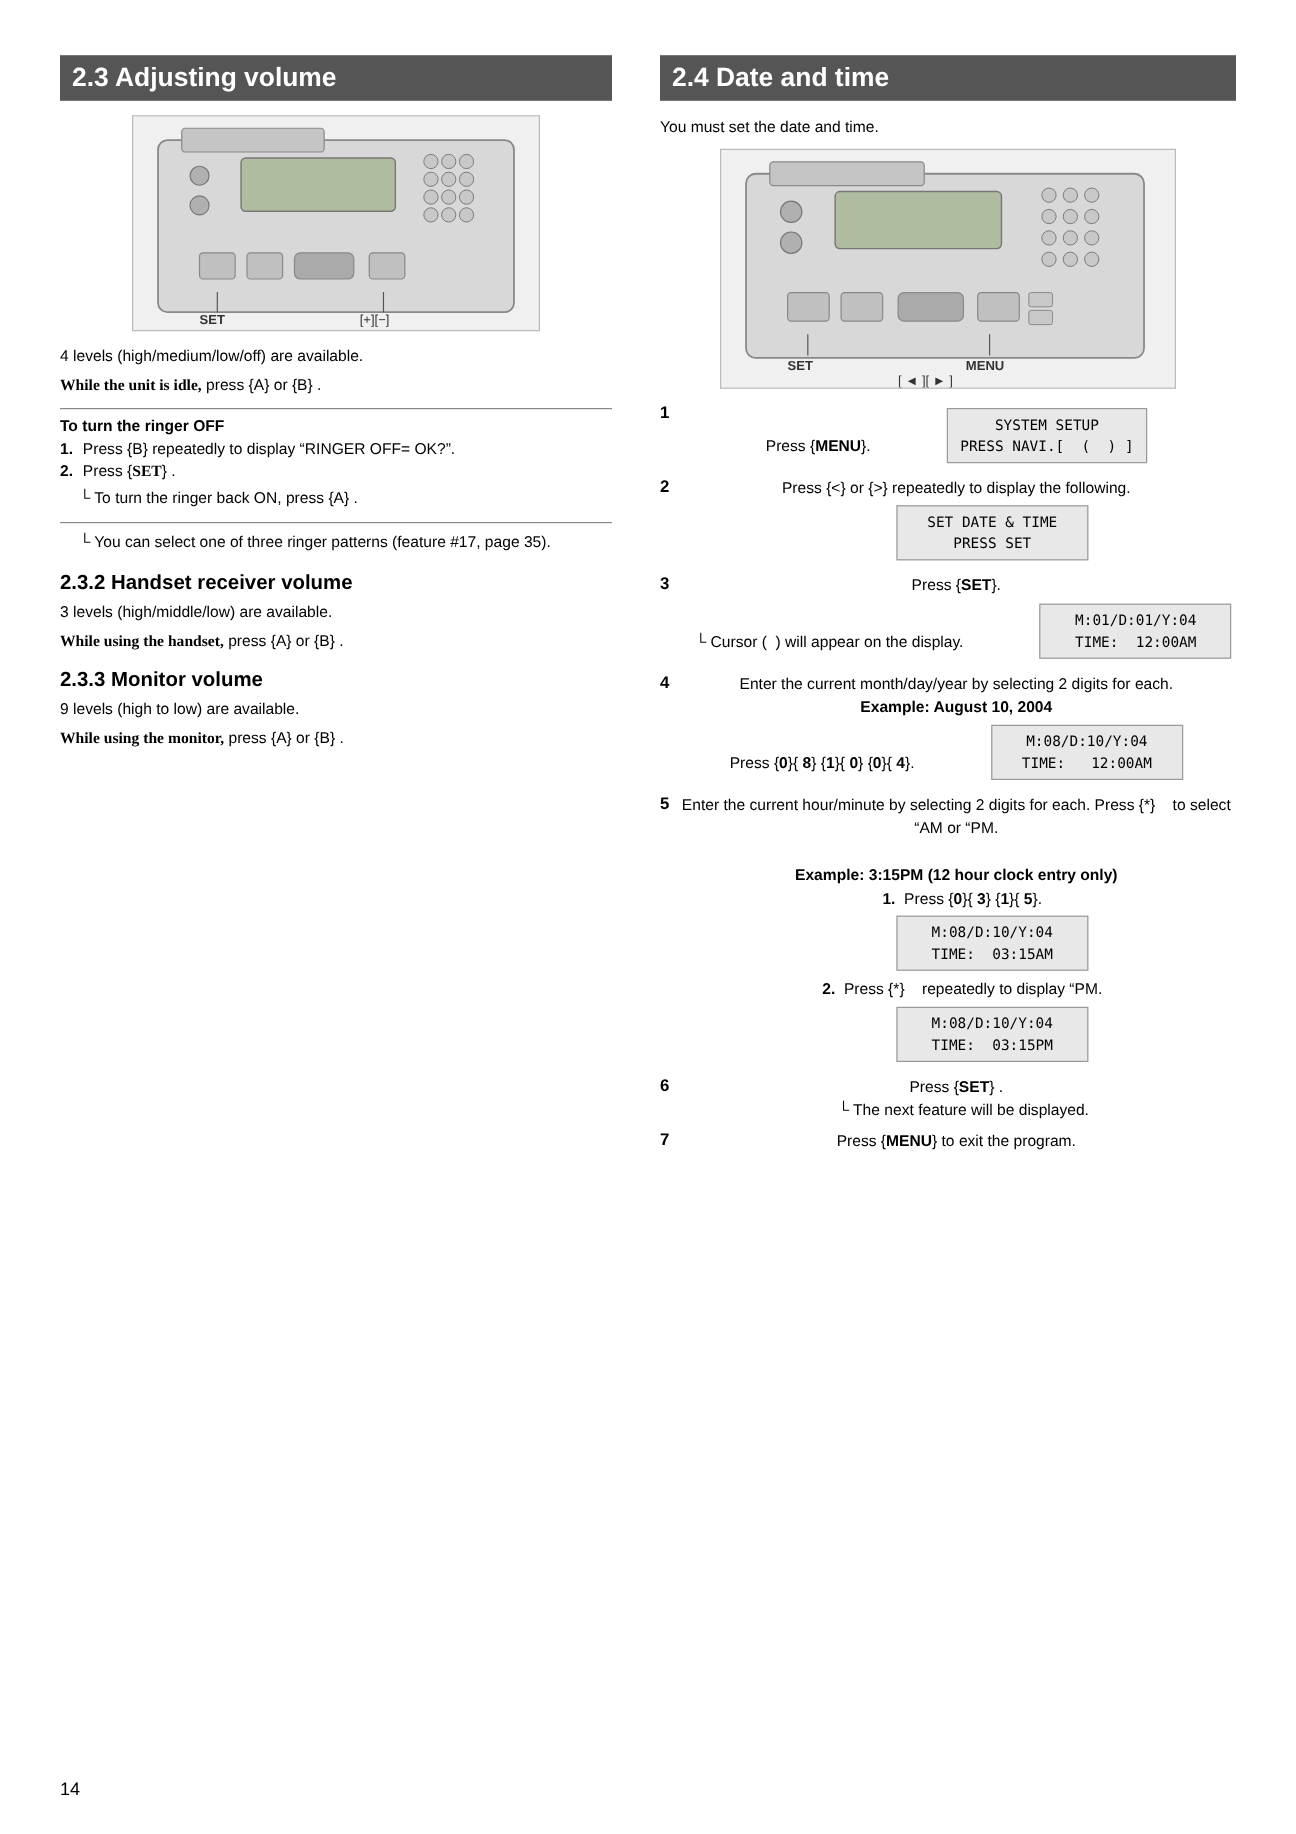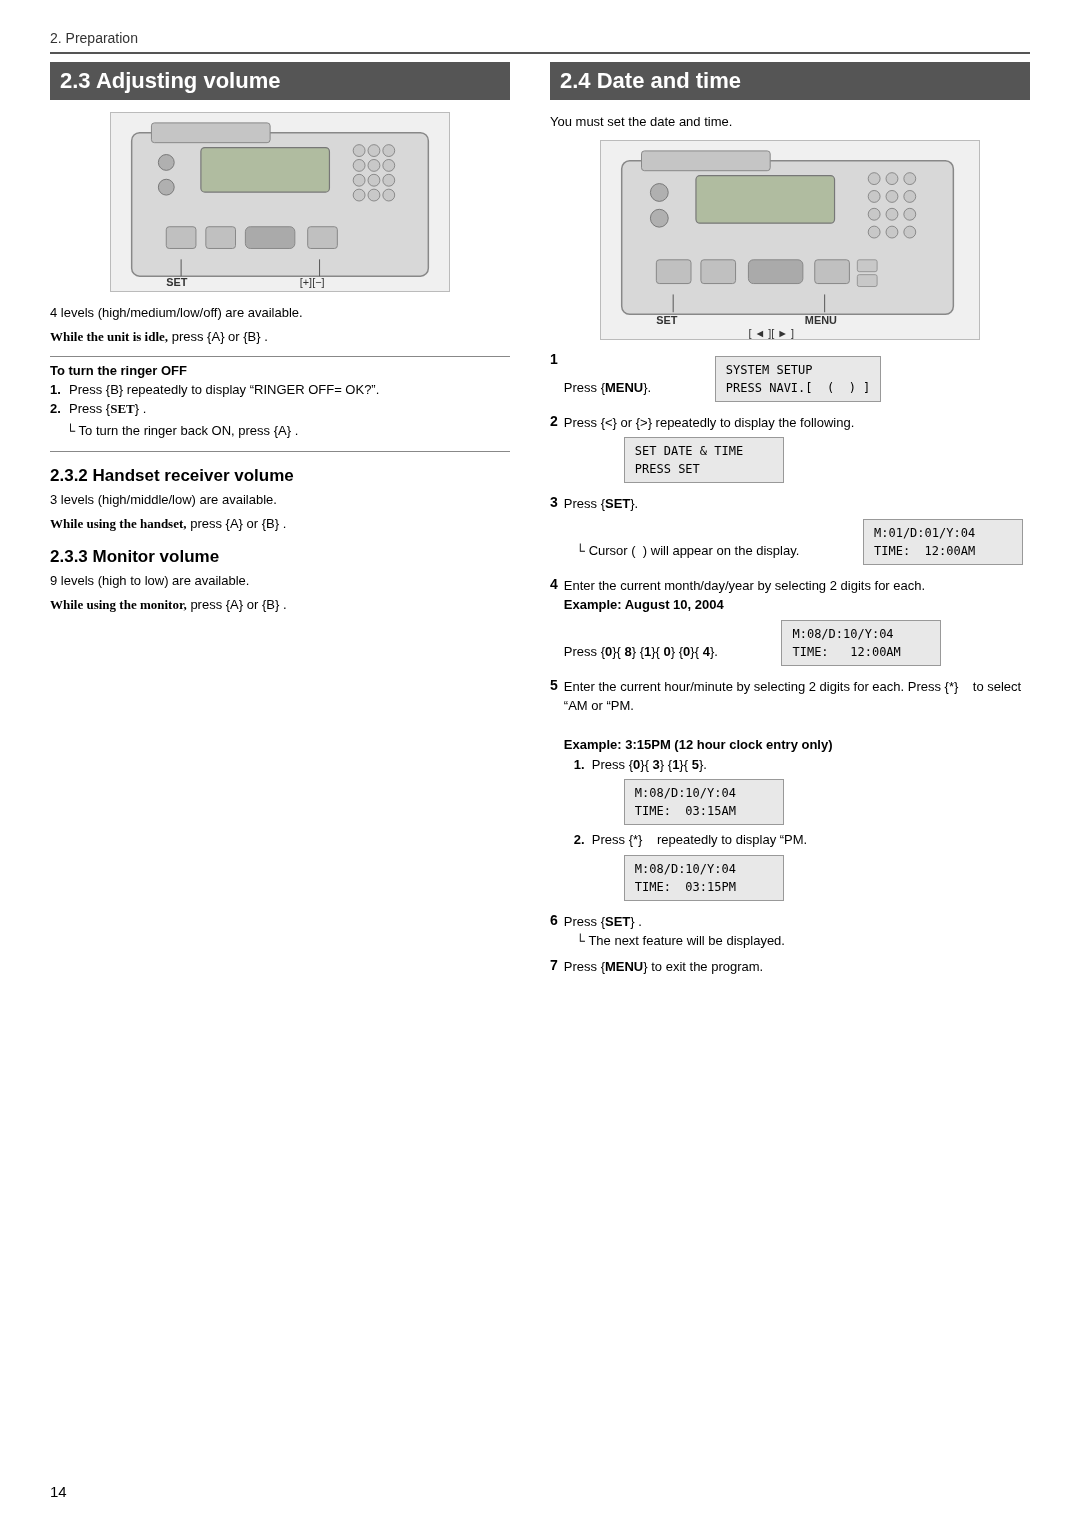--- a/index.html
+++ b/index.html
@@ -21,21 +21,21 @@
       font-size: 14px;
       color: #333;
       margin-bottom: 8px;
       padding-bottom: 6px;
       border-bottom: 2px solid #555;
     }
 
     .two-col {
       display: flex;
       gap: 40px;
-      margin-top: 2px;
+      margin-top: 16px;
     }
 
     .col-left {
       width: 460px;
       flex-shrink: 0;
     }
 
     .col-right {
       flex: 1;
     }
@@ -113,41 +113,41 @@
     .step-row {
       display: flex;
       align-items: flex-start;
       margin-bottom: 6px;
     }
 
     .step-content {
       flex: 1;
       font-size: 13px;
       line-height: 1.5;
+      text-align: center;
     }
 
     .page-num {
       position: absolute;
       bottom: 28px;
       left: 50px;
       font-size: 15px;
     }
 
     
     .device-wrap {
       text-align: center;
       margin: 8px 0;
     }
   </style>
 </head>
 <body>
 
 <div class="page-container">
 
-  <div class="top-breadcrumb">2. Preparation</div>
 
   <div class="two-col">
 
     <div class="col-left">
 
       <div class="section-header">2.3 Adjusting volume</div>
 
       <div class="device-wrap">
         <svg width="340" height="180" viewBox="0 0 340 180" style="border:1px solid #bbb; background:#f0f0f0;">
 
@@ -204,20 +204,23 @@
       <div class="numbered-item">
         <span class="num-label">2.</span>
         <span>Press {<span class="bold-text">SET</span>} .</span>
       </div>
       <div class="indent-block">
         <span>└</span> To turn the ringer back ON, press {A}  .
       </div>
 
       <div class="sub-header-line"></div>
 
+      <div class="indent-block">
+        <span>└</span> You can select one of three ringer patterns (feature #17, page 35).
+      </div>
 
       <div class="subsection-title">2.3.2 Handset receiver volume</div>
       <div class="body-text">3 levels (high/middle/low) are available.</div>
       <div class="body-text">
         <span class="bold-text">While using the handset,</span> press {A}  or {B}  .
       </div>
 
       <div class="subsection-title">2.3.3 Monitor volume</div>
       <div class="body-text">9 levels (high to low) are available.</div>
       <div class="body-text">

